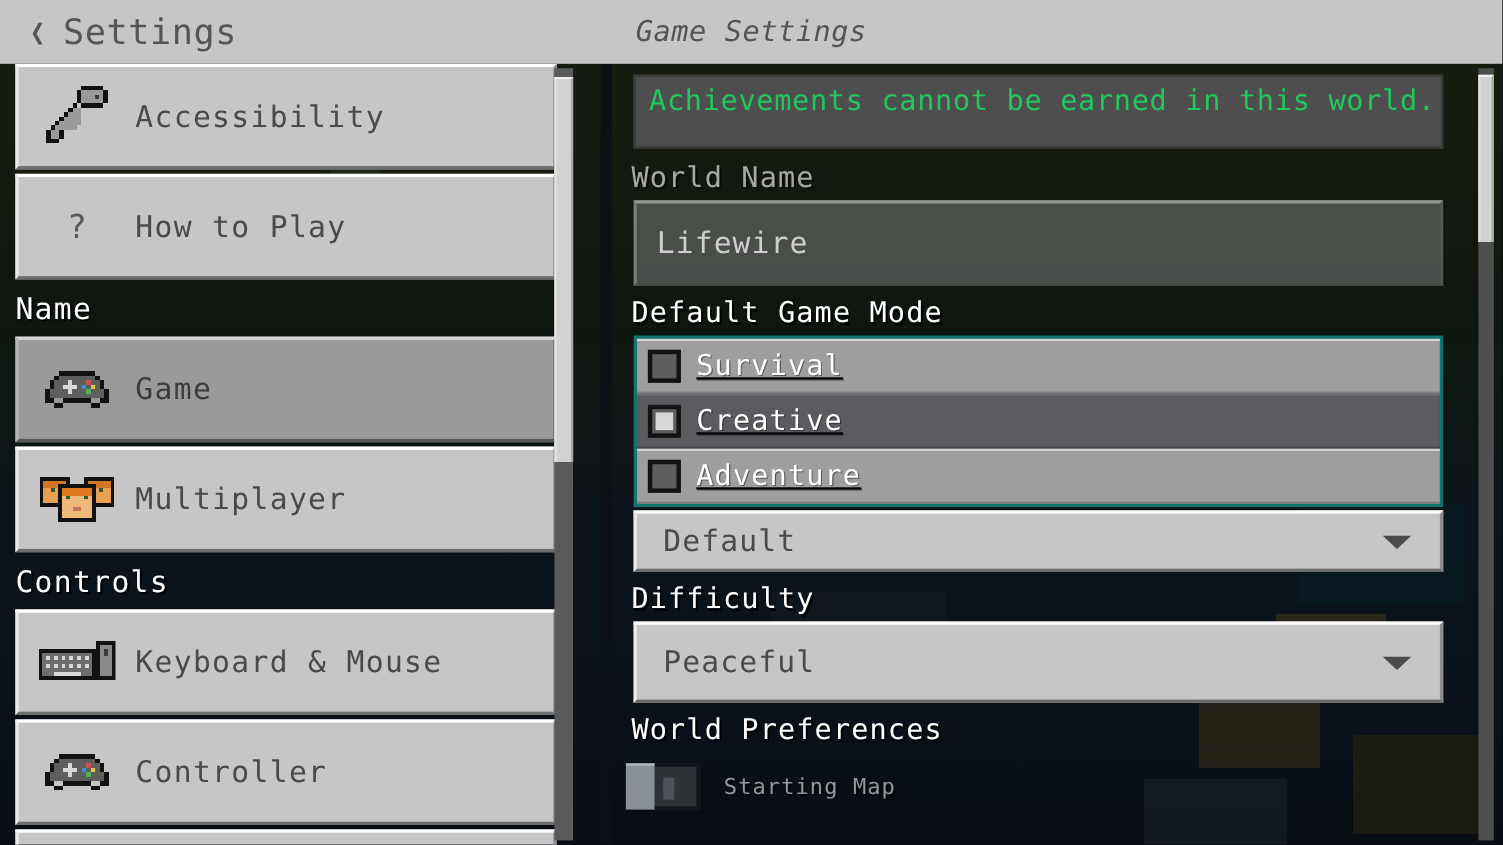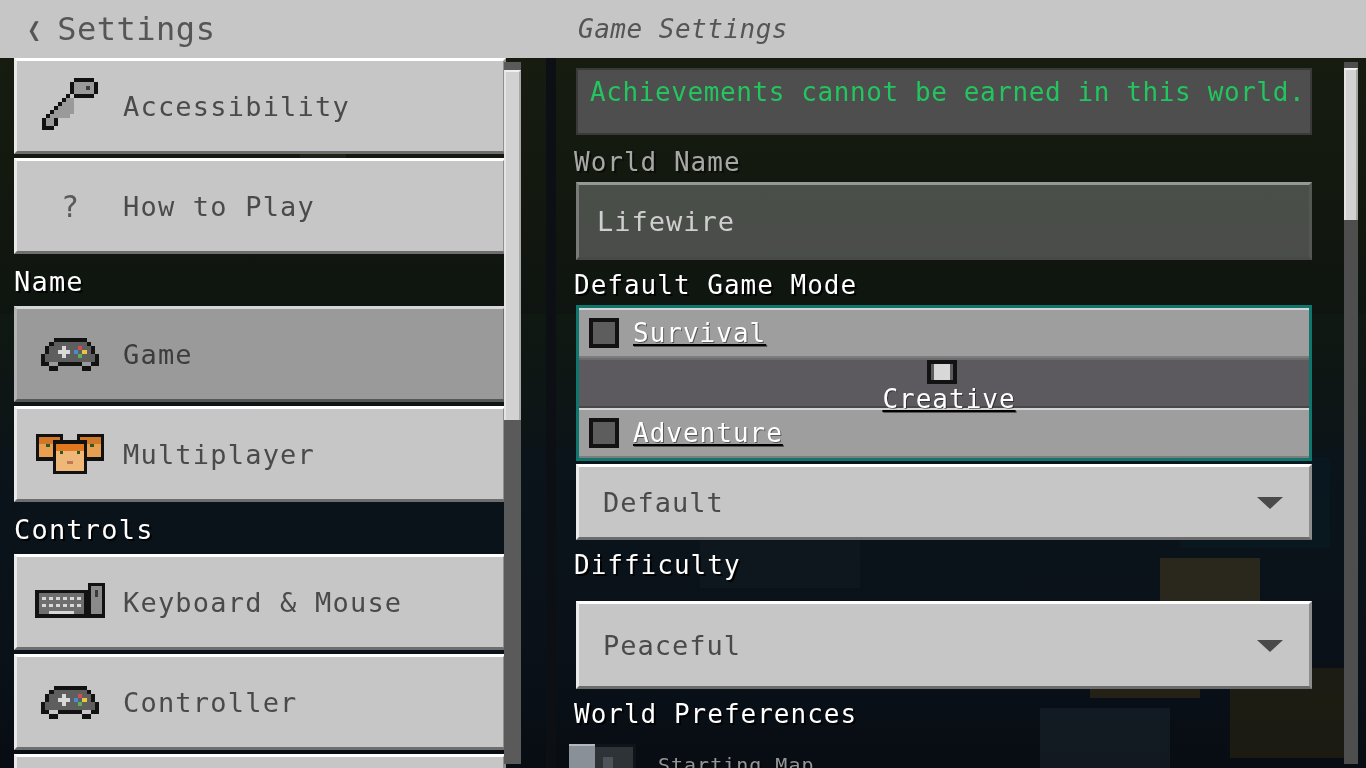--- a/index.html
+++ b/index.html
@@ -253,21 +253,20 @@
     align-items: center;
     padding-left: 10px;
     border-top: 2px solid #d4d4d4;
     border-bottom: 2px solid #7d7d7d;
     cursor: pointer;
   }
   .radio-row.active {
     background: #5c5a5f;
     border-top-color: #6d6b70;
     border-bottom-color: #49474c;
-    flex-direction: column;
   }
   .cbox {
     width: 30px; height: 30px;
     background: #5d5d5d;
     border: 4px solid #121212;
     margin-right: 14px;
     display: flex;
     align-items: center;
     justify-content: center;
   }
@@ -280,32 +279,32 @@
   .radio-label {
     font-size: 26px;
     color: #ffffff;
     letter-spacing: 1px;
     text-shadow: 1px 1px 0 rgba(0,0,0,0.45);
   }
 
   .dropdown {
     position: relative;
     margin: 3px 34px 0 20px;
-    height: 76px;
+    height: 56px;
     background: #c6c6c6;
     border-top: 3px solid #ffffff;
     border-left: 3px solid #eaeaea;
     border-right: 3px solid #8d8d8d;
     border-bottom: 3px solid #6b6b6b;
     display: flex;
     align-items: center;
     padding-left: 24px;
     cursor: pointer;
   }
-  .dropdown.tall { height: 88px; margin-top: 16px; }
+  .dropdown.tall { height: 74px; margin-top: 0; }
   .dd-value {
     font-size: 27px;
     color: #4a4a4a;
     letter-spacing: 1px;
   }
   .dd-arrow {
     position: absolute;
     right: 26px; top: 50%;
     margin-top: -5px;
     width: 0; height: 0;

